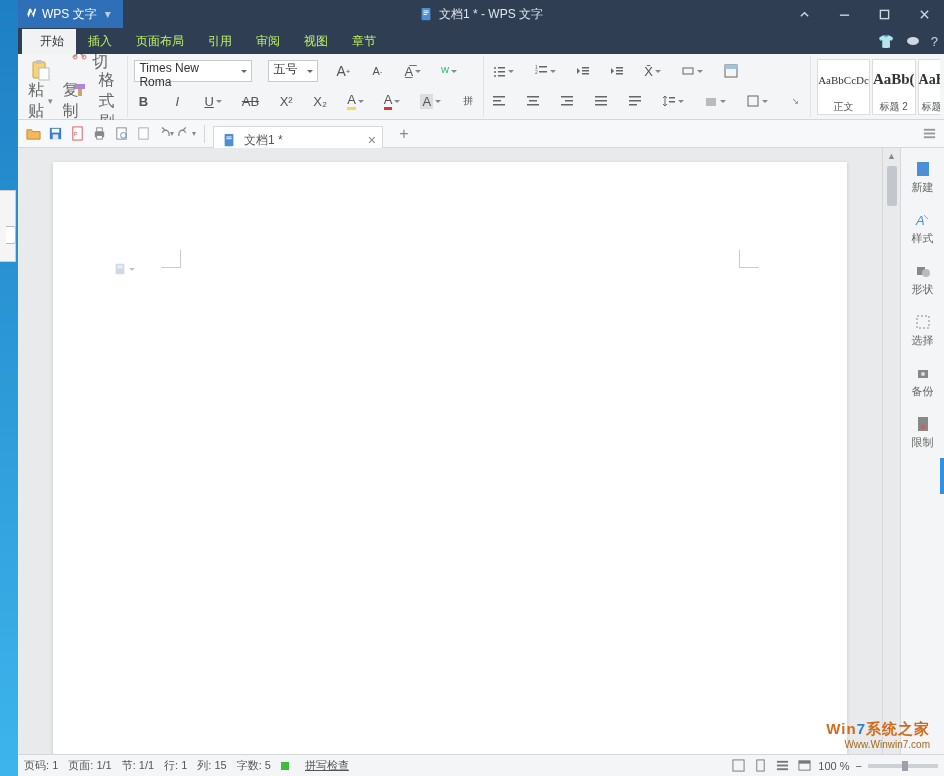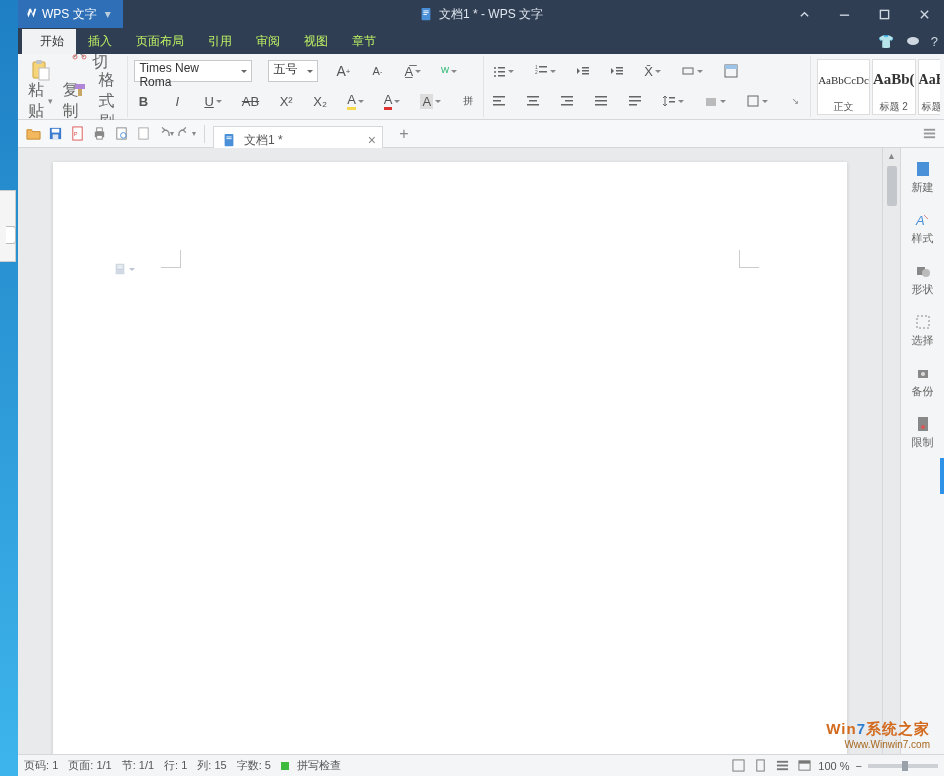--- a/index.html
+++ b/index.html
@@ -75,21 +75,21 @@
 .vscroll .arr { height: 16px; font-size: 9px; color: #888; display:flex;align-items:center; }
 .vscroll .thumb { width: 10px; background: #c3c6cb; border-radius: 2px; flex: 0 0 40px; margin-top: 2px; }
 
 .sidepanel { width: 44px; background: #f4f5f6; border-left: 1px solid #d5d7da; display: flex; flex-direction: column; align-items: flex-end; padding-top: 8px; gap: 8px; }
 .sp-item { display: flex; flex-direction: column; align-items: center; gap: 2px; font-size: 11px; color: #666; width: 100%; padding: 4px 0; }
 .sp-item svg { width: 18px; height: 18px; }
 .sp-highlight { position: absolute; right: 0; top: 310px; width: 4px; height: 36px; background: #2e93e8; }
 
 
 .statusbar { height: 22px; background: #f4f5f6; border-top: 1px solid #d5d7da; display: flex; align-items: center; font-size: 11px; color: #555; padding: 0 6px; gap: 10px; }
-.st-spell { display: flex; align-items: center; gap: 8px; }
+.st-spell { display: flex; align-items: center; gap: 16px; text-decoration: underline; }
 .st-spell .sq { width: 8px; height: 8px; background: #3dbb3d; }
 .st-right { margin-left: auto; display: flex; align-items: center; gap: 6px; }
 .st-ico { width: 16px; height: 16px; display:flex;align-items:center;justify-content:center; }
 .st-ico svg { width: 13px; height: 13px; }
 .zoom-slider { width: 70px; height: 4px; background: #cdd0d4; position: relative; }
 .zoom-slider .zt { position: absolute; left: 34px; top: -3px; width: 6px; height: 10px; background: #9aa1aa; }
 
 
 .wm { position: absolute; right: 14px; bottom: 26px; text-align: right; font-family: serif; }
 .wm1 { font-size: 15px; font-weight: bold; color: #d36b1e; letter-spacing: 1px; }

